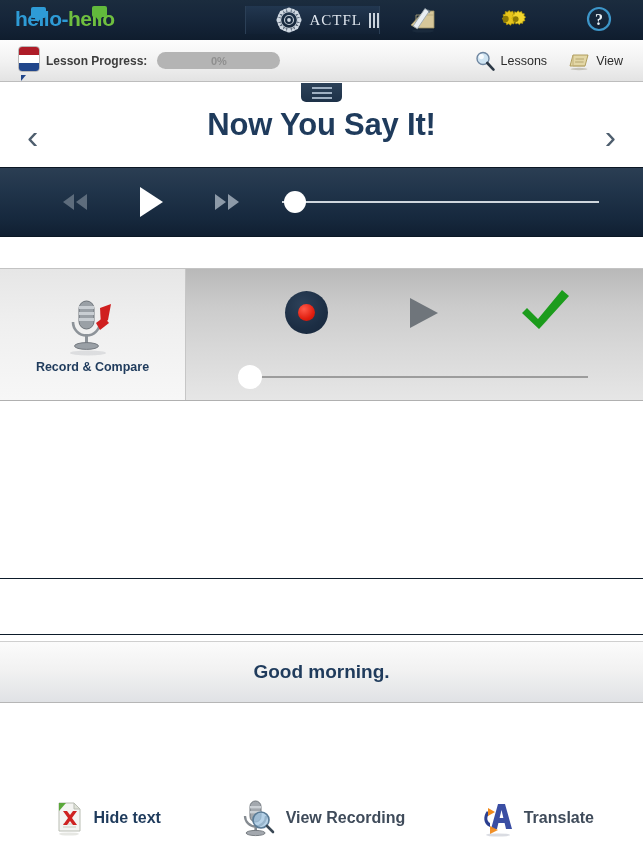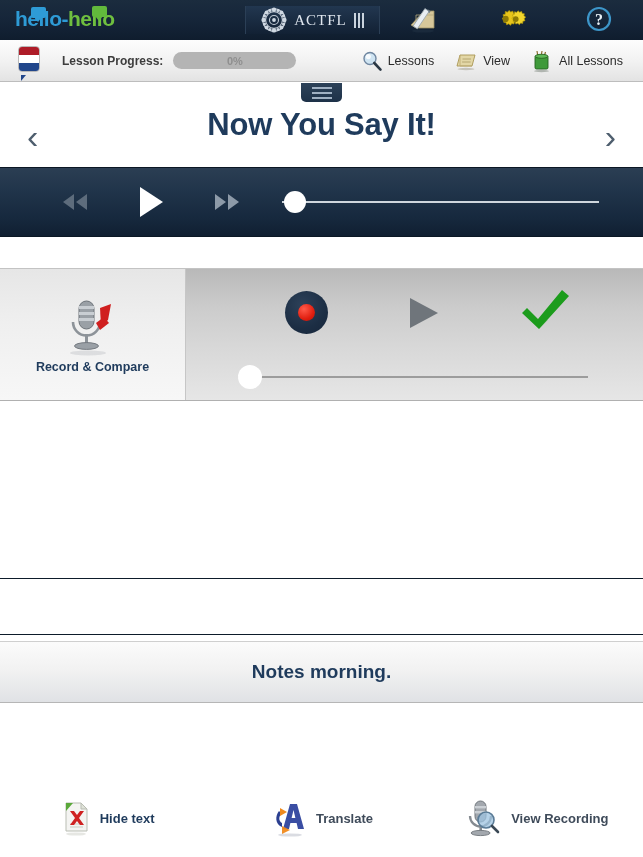--- a/index.html
+++ b/index.html
@@ -33,21 +33,21 @@
     border-left: 4px solid transparent; border-right: 4px solid transparent;
     border-top: 5px solid currentColor;
   }
   .bub1 { left: 16px; top: 0px; background: #2e9bd6; color: #2e9bd6; }
   .bub2 { left: 77px; top: -1px; background: #62b93c; color: #62b93c; }
 
   .actfl-zone {
     width: 135px; height: 28px; display: flex; align-items: center;
     background: linear-gradient(180deg,#223750 0%,#1a2c42 50%,#122134 100%);
     border-left: 1px solid #2b3f56; border-right: 1px solid #2b3f56;
-    justify-content: center; gap: 7px;
+    justify-content: flex-end; gap: 7px;
   }
   .rosette { width: 26px; height: 26px; position: relative; }
   .actfl-label {
     color: #dfe6ee; font-family: "Liberation Serif", serif;
     font-size: 15px; letter-spacing: 1px;
   }
   .bars { display: flex; gap: 2px; }
   .bars i { display: block; width: 2px; height: 15px; background: #c9d3dd; }
 
   .topbar-right { flex: 1; height: 40px; display: flex; align-items: center; }
@@ -70,21 +70,21 @@
   }
   .flag .s { height: 33.34%; }
   .flag .s1 { background: #ae1c28; }
   .flag .s2 { background: #ffffff; }
   .flag .s3 { background: #21468b; }
   .flag-tail {
     position: absolute; left: 3px; bottom: -5px; width: 0; height: 0;
     border-left: 5px solid #21468b; border-bottom: 6px solid transparent;
   }
   .lp-label {
-    margin-left: 20px; font-size: 12px; color: #3d3d3d; font-weight: bold;
+    margin-left: 4px; font-size: 12px; color: #3d3d3d; font-weight: bold;
   }
   .lp-track {
     margin-left: 10px; width: 123px; height: 17px; border-radius: 9px;
     background: #b4b4b4;
     display: flex; align-items: center; justify-content: center;
   }
   .lp-pct { font-size: 11px; color: #8f8f8f; font-weight: bold; }
   .pb-right {
     margin-left: auto; margin-right: 10px; display: flex; align-items: center;
   }
@@ -213,21 +213,21 @@
     background: #ffffff;
   }
   .bb-row {
     position: absolute; left: 0; top: 85px; width: 643px; height: 60px;
     display: flex;
   }
   .bb-btn {
     flex: 1; display: flex; align-items: center; justify-content: center;
     gap: 8px;
   }
-  .bb-btn .lbl { font-size: 13px; color: #1f3b5c; font-weight: bold; }
+  .bb-btn .lbl { font-size: 16px; color: #1f3b5c; font-weight: bold; }
   .bb-btn.muted .lbl { color: #3f4b5a; }
 
   svg { display: block; }
 </style>
 </head>
 <body>
 
 <div id="app">
 
   <div class="topbar">
@@ -347,35 +347,20 @@
             <path d="M3 16 L6 5 L21 5 L18 16 Z" fill="#e3d7a6" stroke="#a89552" stroke-width="0.9"></path>
             <path d="M6 5 L6 16 L18 16" fill="none" stroke="#bfad74" stroke-width="0.9"></path>
             <line x1="8.5" y1="9" x2="17" y2="9" stroke="#b0a06c" stroke-width="0.9"></line>
             <line x1="8.1" y1="12" x2="16.6" y2="12" stroke="#b0a06c" stroke-width="0.9"></line>
             <ellipse cx="12" cy="19" rx="8.5" ry="1.2" fill="#6b6344" opacity="0.3"></ellipse>
           </svg>
         </span>
         <span class="lbl">View</span>
       </div>
 
-      <div class="pb-btn">
-        <span>
-          <svg width="24" height="24" viewBox="0 0 24 24">
-            <g stroke="#8a6a2c" stroke-width="1.2">
-              <line x1="8" y1="8" x2="7" y2="2"></line>
-                <line x1="11" y1="8" x2="12" y2="2"></line>
-              <line x1="14" y1="8" x2="15.5" y2="3"></line>
-            </g>
-            <rect x="5" y="7" width="13" height="13" rx="1.5" fill="#3f9a3a" stroke="#25631f" stroke-width="0.9"></rect>
-            <ellipse cx="11.5" cy="7.3" rx="6.5" ry="2" fill="#5fb857" stroke="#25631f" stroke-width="0.9"></ellipse>
-            <ellipse cx="11.5" cy="22" rx="7.5" ry="1.2" fill="#2c3c2a" opacity="0.3"></ellipse>
-          </svg>
-        </span>
-        <span class="lbl">All Lessons</span>
-      </div>
 
     </div>
   </div>
 
   <div class="titlerow">
     <div class="menutab">
       <i></i>
         <i></i>
         <i></i>
     </div>
@@ -455,21 +440,21 @@
     </div>
   </div>
 
   <div class="blank"></div>
 
   <div class="sent-native">
     <span class="txt">Goedemorgen.</span>
   </div>
 
   <div class="sent-trans">
-    <span class="txt">Notes morning.</span>
+    <span class="txt">Good morning.</span>
   </div>
 
   <div class="bottombar">
     <div class="bb-row">
 
       <div class="bb-btn">
         <span>
           <svg width="32" height="36" viewBox="0 0 32 36">
             <path d="M6 3 L21 3 L27 9 L27 31 L6 31 Z" fill="#f4f4f2" stroke="#b9bdb3" stroke-width="1"></path>
             <path d="M21 3 L21 9 L27 9 Z" fill="#dfe2d8" stroke="#b9bdb3" stroke-width="1"></path>
@@ -480,44 +465,44 @@
               </g>
             <path d="M10 11 L14 11 L17 15 L20 11 L24 11 L19 18 L24 25 L20 25 L17 21 L14 25 L10 25 L15 18 Z" fill="#cf2222"></path>
             <ellipse cx="16" cy="34" rx="10" ry="1.6" fill="#9aa090" opacity="0.25"></ellipse>
           </svg>
         </span>
         <span class="lbl">Hide text</span>
       </div>
 
       <div class="bb-btn muted">
         <span>
-          <svg width="38" height="38" viewBox="0 0 38 38">
-            <path d="M20 5 L27 5 L34 30 L28 30 L26.6 24 L20.4 24 L19 30 L13 30 Z" fill="#3a4ea3"></path>
-            <path d="M21.6 19 L25.4 19 L23.5 11 Z" fill="#ffffff"></path>
-            <path d="M9 12 C5 17 5 25 12 28 L12 24 C8.5 22 8.5 17.5 11.5 14.5 Z" fill="#2b3f90"></path>
-            <path d="M10 9 L17 13 L10 17 Z" fill="#f08a1c"></path>
-            <path d="M12 27 L20 31 L12 35 Z" fill="#f08a1c" opacity="0.95"></path>
-            <ellipse cx="20" cy="36" rx="12" ry="1.6" fill="#44506e" opacity="0.2"></ellipse>
-          </svg>
-        </span>
-        <span class="lbl">Translate</span>
-      </div>
-
-      <div class="bb-btn muted">
-        <span>
           <svg width="40" height="40" viewBox="0 0 40 40">
             <rect x="12" y="3" width="11" height="21" rx="5.5" fill="#a3a8ae" stroke="#6f757b" stroke-width="1"></rect>
             <rect x="12" y="8" width="11" height="2.4" fill="#cbd0d5"></rect>
             <rect x="12" y="13" width="11" height="2.4" fill="#cbd0d5"></rect>
             <path d="M7 18 a10.5 10.5 0 0 0 21 0" fill="none" stroke="#858b91" stroke-width="2.3"></path>
             <rect x="16.4" y="28" width="2.6" height="6" fill="#858b91"></rect>
             <ellipse cx="17.6" cy="35" rx="9.5" ry="2.6" fill="#a3a8ae" stroke="#6f757b" stroke-width="0.9"></ellipse>
             <circle cx="23" cy="22" r="8" fill="#9dc3e0" fill-opacity="0.75" stroke="#5a7b96" stroke-width="1.6"></circle>
             <line x1="29" y1="28" x2="35" y2="34" stroke="#3a4855" stroke-width="2.6" stroke-linecap="round"></line>
           </svg>
         </span>
         <span class="lbl">View Recording</span>
       </div>
 
+      <div class="bb-btn muted">
+        <span>
+          <svg width="38" height="38" viewBox="0 0 38 38">
+            <path d="M20 5 L27 5 L34 30 L28 30 L26.6 24 L20.4 24 L19 30 L13 30 Z" fill="#3a4ea3"></path>
+            <path d="M21.6 19 L25.4 19 L23.5 11 Z" fill="#ffffff"></path>
+            <path d="M9 12 C5 17 5 25 12 28 L12 24 C8.5 22 8.5 17.5 11.5 14.5 Z" fill="#2b3f90"></path>
+            <path d="M10 9 L17 13 L10 17 Z" fill="#f08a1c"></path>
+            <path d="M12 27 L20 31 L12 35 Z" fill="#f08a1c" opacity="0.95"></path>
+            <ellipse cx="20" cy="36" rx="12" ry="1.6" fill="#44506e" opacity="0.2"></ellipse>
+          </svg>
+        </span>
+        <span class="lbl">Translate</span>
+      </div>
+
     </div>
   </div>
 
 </div>
 
 </body></html>

